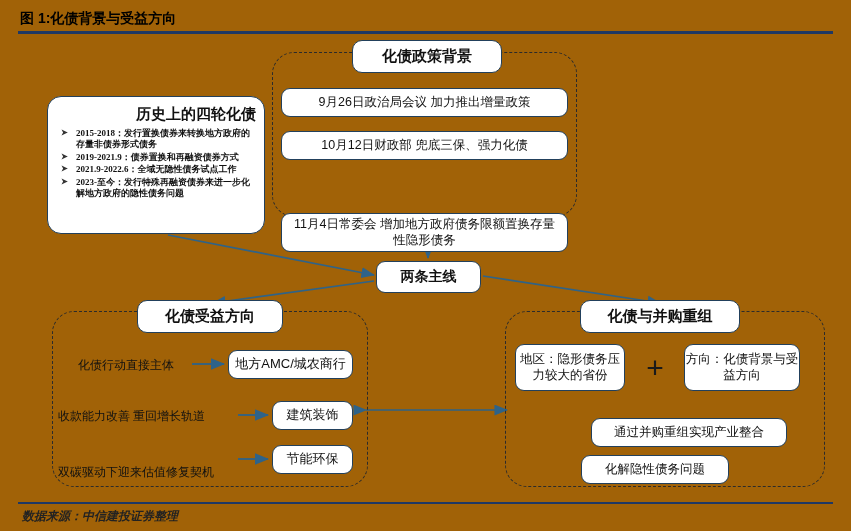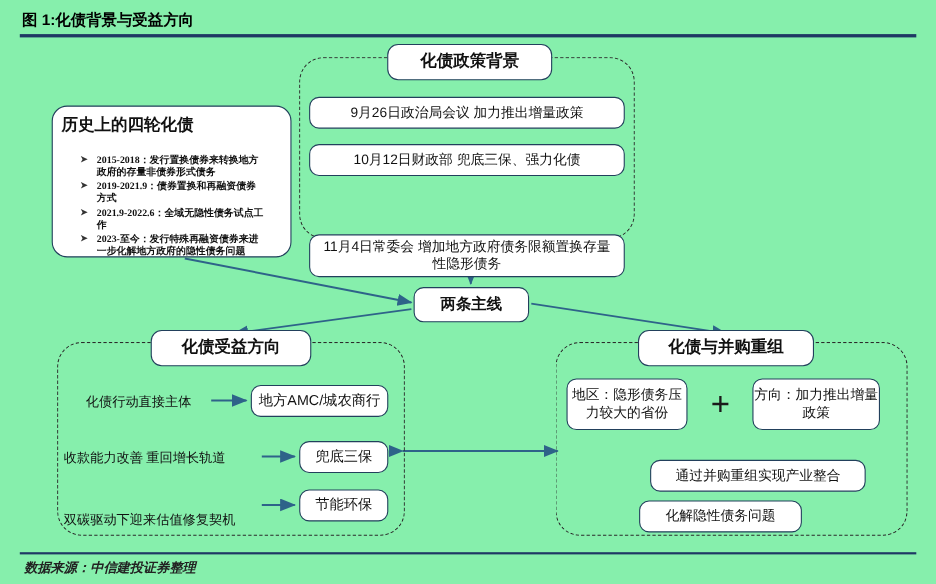--- a/index.html
+++ b/index.html
@@ -6,21 +6,21 @@
   body{
     font-family:"Liberation Sans","DejaVu Sans",sans-serif;
     color:#111111;
     -webkit-font-smoothing:none;
   }
   #page{
     position:relative;
     width:851px;
     height:531px;
     overflow:hidden;
-    background:#86efac;
+    background:#a16207;
   }
 
   
   .fig-title{
     position:absolute;
     left:20px; top:10px;
     font-size:14px;
     font-weight:bold;
     letter-spacing:0px;
     color:#000000;
@@ -88,27 +88,27 @@
   #box-history{
     left:47px; top:96px;
     width:218px; height:138px;
     border-radius:14px;
     display:block;
     padding:6px 8px 4px 8px;
   }
   #box-history .hd{
     font-size:15px;
     font-weight:bold;
-    text-align:left;
+    text-align:right;
     margin:2px 0 4px 0;
     font-family:Liberation Sans, sans-serif;
   }
   #box-history ul{
     list-style:none;
-    margin:16px; padding:0;
+    margin:4px; padding:0;
   }
   #box-history li{
     position:relative;
     font-size:9px;
     font-family:"Liberation Serif","DejaVu Serif",serif;
     font-weight:bold;
     line-height:1.28;
     padding-left:16px;
     margin-bottom:1px;
     text-align:left;
@@ -243,27 +243,27 @@
   <div class="node" id="pol-3">11月4日常委会  增加地方政府债务限额置换存量性隐形债务</div>
 
   <div class="node" id="box-main">两条主线</div>
 
   <div class="group" id="grp-left"></div>
   <div class="node" id="ttl-left">化债受益方向</div>
   <div class="lbl-left" id="lbl-l1">化债行动直接主体</div>
   <div class="lbl-left" id="lbl-l2">收款能力改善 重回增长轨道</div>
   <div class="lbl-left" id="lbl-l3">双碳驱动下迎来估值修复契机</div>
   <div class="node" id="bl-1">地方AMC/城农商行</div>
-  <div class="node" id="bl-2">兜底三保</div>
+  <div class="node" id="bl-2">建筑装饰</div>
   <div class="node" id="bl-3">节能环保</div>
 
   <div class="group" id="grp-right"></div>
   <div class="node" id="ttl-right">化债与并购重组</div>
   <div class="node" id="br-1">地区：隐形债务压力较大的省份</div>
   <div id="plus">+</div>
-  <div class="node" id="br-2">方向：加力推出增量政策</div>
+  <div class="node" id="br-2">方向：化债背景与受益方向</div>
   <div class="node" id="br-3">通过并购重组实现产业整合</div>
   <div class="node" id="br-4">化解隐性债务问题</div>
 
   <div class="hr-bottom"></div>
   <div class="source">数据来源：中信建投证券整理</div>
 
 </div>
 
 </body></html>

